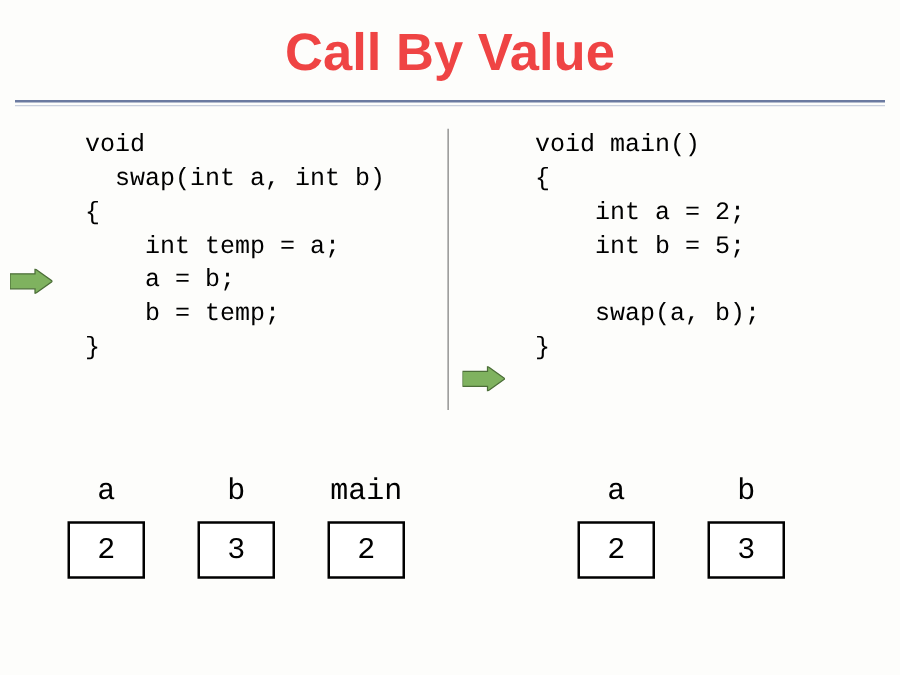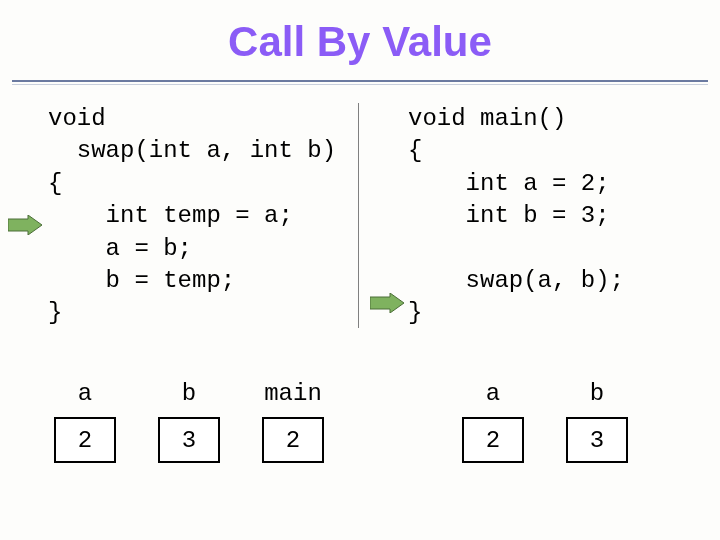--- a/index.html
+++ b/index.html
@@ -10,21 +10,21 @@
     font-family: Verdana, Geneva, sans-serif;
     position: relative;
     overflow: hidden;
   }
   .title {
     text-align: center;
     font-weight: bold;
     font-size: 42px;
     padding-top: 18px;
     padding-bottom: 14px;
-    color: #8b5cf6;
+    color: #ef4444;
   }
   .rule {
     border: none;
     border-top: 2px solid #6b7aa0;
     margin: 0 12px 0 12px;
   }
   .rule2 {
     border: none;
     border-top: 1px solid #c9d0dd;
     margin: 2px 12px 0 12px;
@@ -33,25 +33,25 @@
     position: relative;
     display: flex;
     margin-top: 18px;
   }
   .col {
     position: relative;
     flex: 1;
   }
   .code {
     font-family: "Courier New", Courier, monospace;
-    font-size: 24px;
+    font-size: 20px;
     line-height: 1.35;
     white-space: pre;
     color: #000;
-    padding-left: 48px;
+    padding-left: 68px;
   }
   .vsep {
     position: absolute;
     left: 358px;
     top: 0;
     width: 0;
     height: 225px;
     border-left: 1px solid #808080;
   }
   .arrow {
@@ -120,21 +120,21 @@
 {
     int temp = a;
     a = b;
     b = temp;
 }</div>
   </div>
   <div class="col">
     <div class="code">void main()
 {
     int a = 2;
-    int b = 3;
+    int b = 5;
 
     swap(a, b);
 }</div>
   </div>
 </div>
 
 <div class="boxes-row boxes-left">
   <div class="boxunit">
     <div class="boxlabel">a</div>
     <div class="box">2</div>

